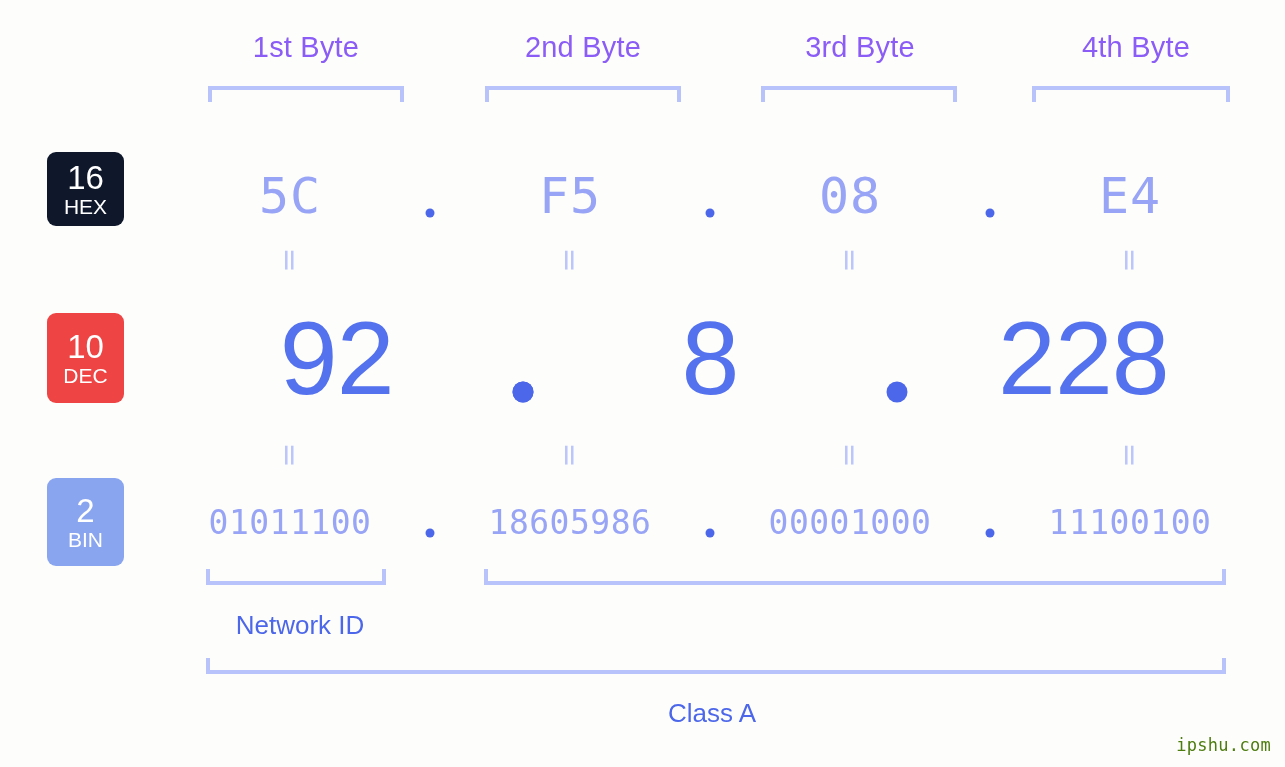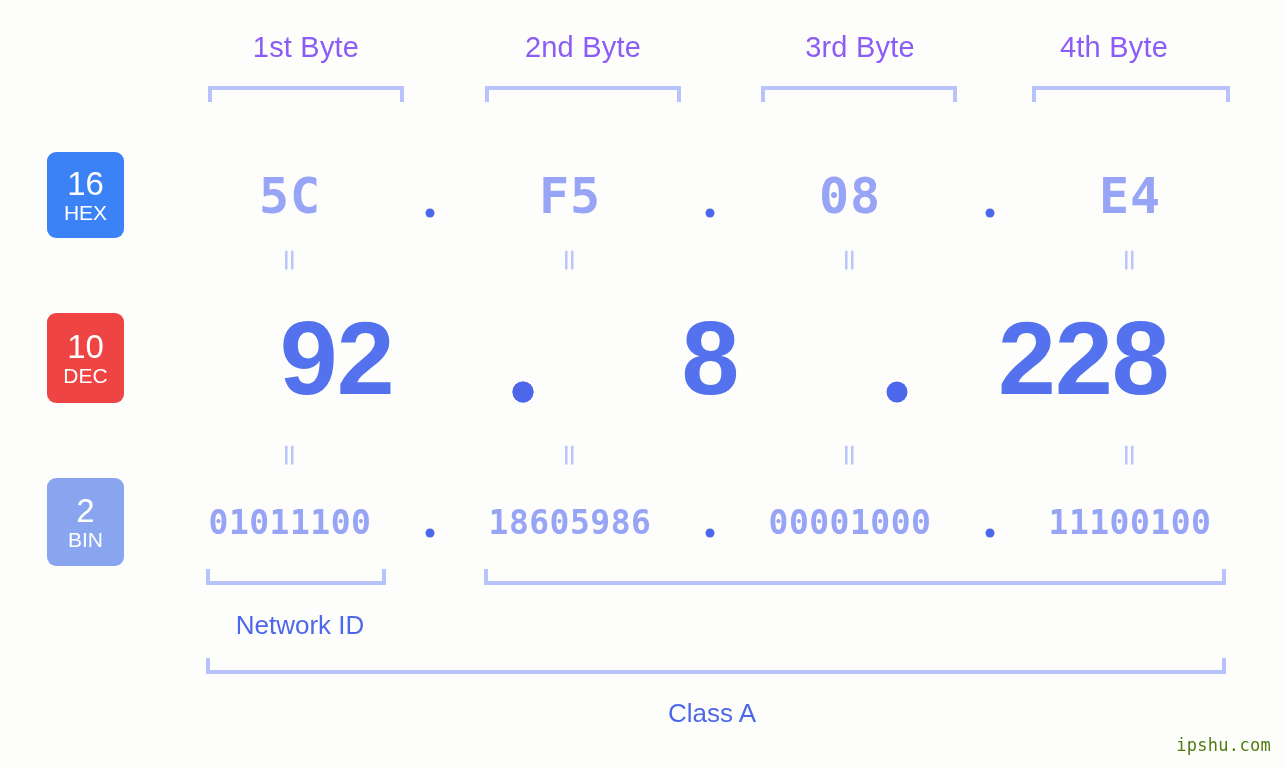--- a/index.html
+++ b/index.html
@@ -70,32 +70,31 @@
     font-family: "Liberation Sans", sans-serif;
     font-weight: 400;
   }
   .badge .abbr {
     font-size: 21px;
     line-height: 23px;
     font-family: "Liberation Sans", sans-serif;
     font-weight: 400;
     margin-top: 1px;
   }
-  #badge-hex { top: 152px; height: 86px; background: #3b82f6; }
+  #badge-hex { top: 152px; height: 74px; background: #0f172a; }
   #badge-dec { top: 313px; height: 90px; background: #ef4444; }
   #badge-bin { top: 478px; height: 88px; background: #8aa5f0; }
 
   
   .row {
     position: absolute;
     left: 150px;
     width: 1120px;
     display: flex;
     align-items: center;
-    font-weight: bold;
   }
   .cell {
     flex: 1 1 0;
     text-align: center;
     white-space: nowrap;
   }
   .dot-cell {
     flex: 0 0 0;
     width: 0;
     position: relative;
@@ -174,21 +173,21 @@
   }
 </style>
 </head>
 <body>
 
 <div id="stage">
 
   <div class="byte-label" style="left:196px;">1st Byte</div>
   <div class="byte-label" style="left:473px;">2nd Byte</div>
   <div class="byte-label" style="left:750px;">3rd Byte</div>
-  <div class="byte-label" style="left:1004px;text-align:center;">4th Byte</div>
+  <div class="byte-label" style="left:1026px;text-align:center;">4th Byte</div>
 
   <div class="bracket-top" style="left:208px; top:86px; width:196px;"></div>
   <div class="bracket-top" style="left:485px; top:86px; width:196px;"></div>
   <div class="bracket-top" style="left:761px; top:86px; width:196px;"></div>
   <div class="bracket-top" style="left:1032px; top:86px; width:198px;"></div>
 
   <div class="badge" id="badge-hex">
     <span class="num">16</span>
     <span class="abbr">HEX</span>
   </div>

